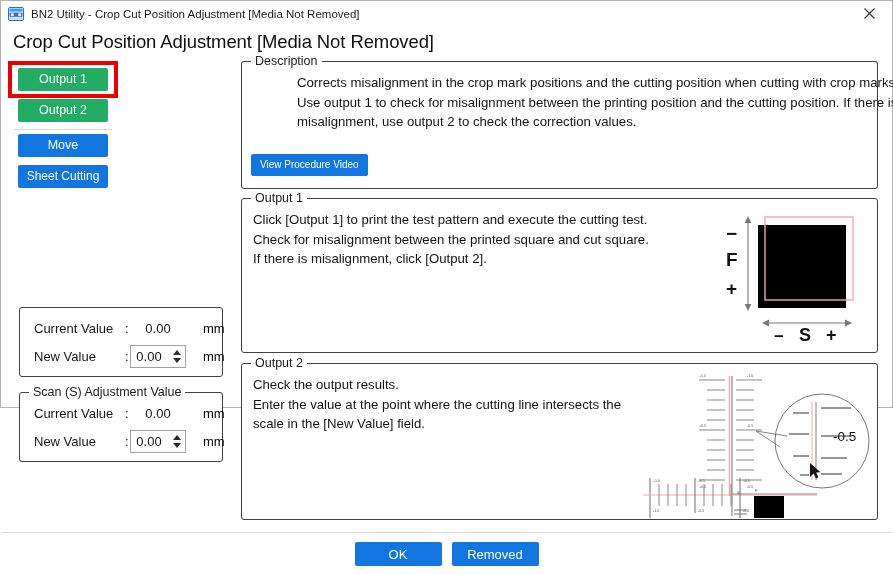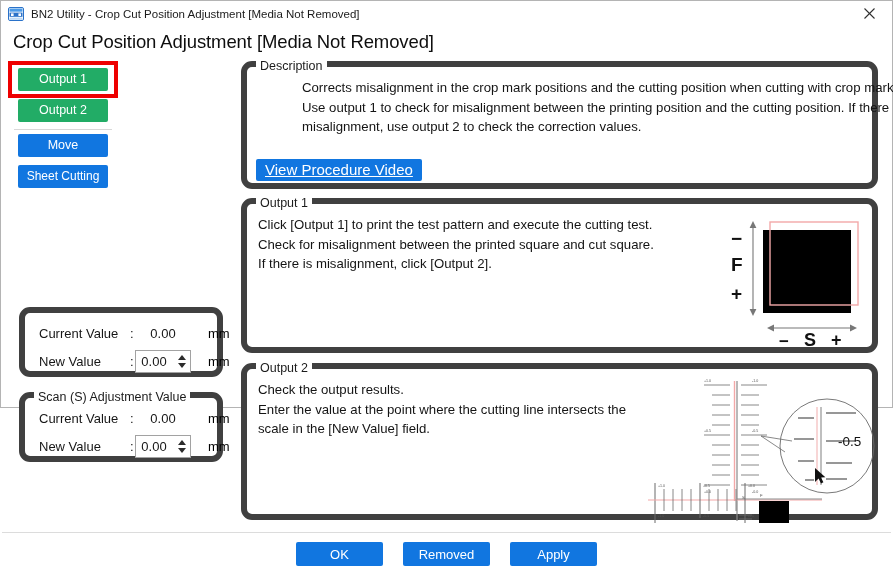--- a/index.html
+++ b/index.html
@@ -107,22 +107,22 @@
     width: 98px;
     height: 1px;
     background: #d8d8d8;
   }
   #btn-move { left: 17px; top: 75px; }
   #btn-sheet-cutting { left: 17px; top: 106px; width: 90px; font-size: 12px;}
 
   
   .groupbox {
     position: absolute;
-    border: 6px solid #404040;
-    border-radius: 11px;
+    border: 1px solid #404040;
+    border-radius: 3px;
     background: #ffffff;
     box-sizing: border-box;
   }
   .group-legend {
     position: absolute;
     top: -8px;
     left: 9px;
     background: #ffffff;
     padding: 0 4px;
     font-size: 12.5px;
@@ -224,43 +224,42 @@
   .video-btn {
     position: absolute;
     left: 9px;
     top: 92px;
     height: 22px;
     padding: 0 9px;
     background: #1176e0;
     color: #ffffff;
     border: none;
     border-radius: 2px;
-    font-size: 15px;
+    font-size: 10px;
     font-family: "Liberation Sans", sans-serif;
     line-height: 22px;
     cursor: pointer;
     white-space: nowrap;
-    text-decoration: underline;
   }
 
   
   .footer-sep {
     position: absolute;
     left: 1px; top: 531px;
     width: 889px; height: 1px;
     background: #dcdcdc;
   }
   .footer {
     position: absolute;
     left: 0; top: 541px;
     width: 891px;
     height: 26px;
     display: flex;
     justify-content: center;
-    gap: 20px;
+    gap: 10px;
   }
   .footer-btn {
     width: 87px;
     height: 24px;
     background: #1176e0;
     color: #ffffff;
     border: none;
     border-radius: 2px;
     font-size: 13px;
     font-family: "Liberation Sans", sans-serif;
@@ -488,16 +487,15 @@
         <text class="tiny" x="118" y="124" style="font-size:4.2px;">F</text>
       </svg>
       <span style="position:absolute; left:196px; top:62px; font-size:13.5px; color:#111; line-height:1;">-0.5</span>
     </div>
   </div>
 
   <div class="footer-sep"></div>
   <div class="footer">
     <button class="footer-btn">OK</button>
     <button class="footer-btn">Removed</button>
-    <button class="footer-btn">Apply</button>
   </div>
 
 </div>
 
 </body></html>

